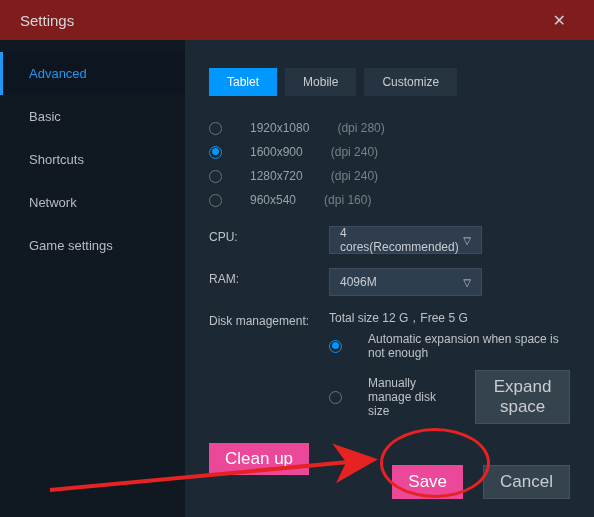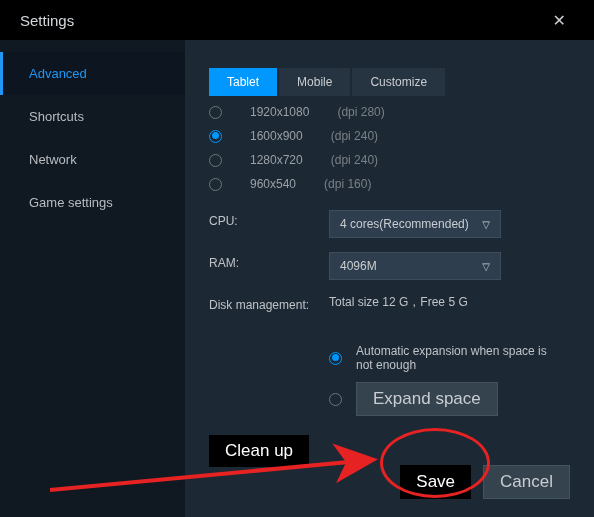--- a/index.html
+++ b/index.html
@@ -1,58 +1,59 @@
 <!DOCTYPE html>
 <html><head>
 <meta charset="utf-8">
 <style>
 *{box-sizing:border-box;margin:0;padding:0;font-family:"Segoe UI",Arial,sans-serif}
 body{background:#0f1419;width:594px;height:517px;overflow:hidden;color:#c9cdd1;font-size:13px;position:relative}
-.titlebar{height:40px;display:flex;align-items:center;justify-content:space-between;padding:0 20px;background:#000000}
+.titlebar{height:40px;display:flex;align-items:center;justify-content:space-between;padding:0 20px;background:#7f1d1d}
 .titlebar h1{font-size:15px;font-weight:400;color:#d5d9dd}
 .close-x{font-size:16px;color:#c9cdd1;cursor:pointer;padding:4px 8px}
 .body{display:flex;height:477px}
 .sidebar{width:185px;background:#101822;padding-top:12px}
 .sidebar-item{padding:14px 26px;color:#b8bcc0;cursor:pointer;font-size:13px;border-left:3px solid transparent}
 .sidebar-item.active{color:#2196f3;border-left:3px solid #2196f3;background:#0d1520}
 .main{flex:1;background:#1c2833;padding:28px 24px 16px 24px;overflow:auto;position:relative}
 .row{display:flex;align-items:flex-start;margin-bottom:14px}
 .row-label{width:120px;color:#bfc3c8;font-size:12px;padding-top:4px}
 .row-content{flex:1}
-.segmented{display:flex;gap:2px;margin-bottom:4px}
+.segmented{display:flex;gap:8px;margin-bottom:20px}
 .seg-btn{padding:7px 18px;background:#263340;color:#c9cdd1;cursor:pointer;font-size:12px;text-align:center}
 .seg-btn.active{background:#0098ff;color:#fff}
 .radio-line{display:flex;align-items:center;gap:28px;padding:5px 0;font-size:12px;color:#9aa0a6;cursor:pointer}
 .radio{width:13px;height:13px;border:1.5px solid #6d7478;border-radius:50%;display:inline-block;position:relative;flex-shrink:0}
 .radio.on{border-color:#0098ff}
 .radio.on::after{content:"";position:absolute;width:7px;height:7px;background:#0098ff;border-radius:50%;top:1.5px;left:1.5px}
 .dim{color:#7a8086}
-.select{width:172px;height:28px;background:#2e3e4e;border:1px solid #3d4d5c;color:#c9cdd1;display:flex;align-items:center;justify-content:space-between;padding:0 10px;cursor:pointer;font-size:12px}
+.select{width:153px;height:28px;background:#2e3e4e;border:1px solid #3d4d5c;color:#c9cdd1;display:flex;align-items:center;justify-content:space-between;padding:0 10px;cursor:pointer;font-size:12px}
 .select .chev{font-size:10px;color:#c9cdd1}
-.disk-status{font-size:12px;color:#bfc3c8;margin-bottom:28px}
+.disk-status{font-size:12px;color:#bfc3c8;margin-bottom:0}
 .disk-opts .radio-line{font-size:12px;color:#bfc3c8}
-.expand-row{display:flex;align-items:center;gap:14px}
+.expand-row{display:flex;align-items:center;gap:26px}
 .btn{padding:6px 16px;font-size:17px;cursor:pointer;border:none;text-align:center}
-.btn-blue{background:#000000;color:#fff}
+.btn-blue{background:#ec4899;color:#fff}
 .btn-dark{background:#35434f;color:#c9cdd1;border:1px solid #445360}
-.footer{position:absolute;bottom:18px;right:24px;display:flex;gap:12px}
+.footer{position:absolute;bottom:18px;right:24px;display:flex;gap:20px}
 .annot-circle{position:absolute;border:3px solid #e62222;border-radius:50%;width:110px;height:70px;left:380px;top:428px;pointer-events:none}
 .annot-arrow{position:absolute;pointer-events:none;left:0;top:0}
 </style>
 </head>
 <body>
 
 <div class="titlebar">
   <h1>Settings</h1>
   <div class="close-x">✕</div>
 </div>
 
 <div class="body">
   <div class="sidebar" id="sidebar">
       <div class="sidebar-item active">Advanced</div>
+      <div class="sidebar-item">Basic</div>
       <div class="sidebar-item">Shortcuts</div>
       <div class="sidebar-item">Network</div>
       <div class="sidebar-item">Game settings</div>
     </div>
 
   <div class="main">
 
     <div class="row">
       <div class="row-content">
         <div class="segmented" id="res-tabs">
@@ -109,20 +110,21 @@
       <div class="row-label">Disk management:</div>
       <div class="row-content">
         <div class="disk-status">Total size 12 G，Free 5 G</div>
         <div class="disk-opts" id="disk-opts">
             <div class="radio-line expand-row">
               <span class="radio on"></span>
               <span style="max-width: 210px;">Automatic expansion when space is not enough</span>
             </div>
             <div class="radio-line expand-row">
               <span class="radio"></span>
+              <span style="max-width: 210px;">Manually manage disk size</span>
               <button class="btn btn-dark">Expand space</button>
             </div>
           </div>
       </div>
     </div>
 
     <div class="row">
       <div class="row-content">
         <button class="btn btn-blue">Clean up</button>
       </div>

